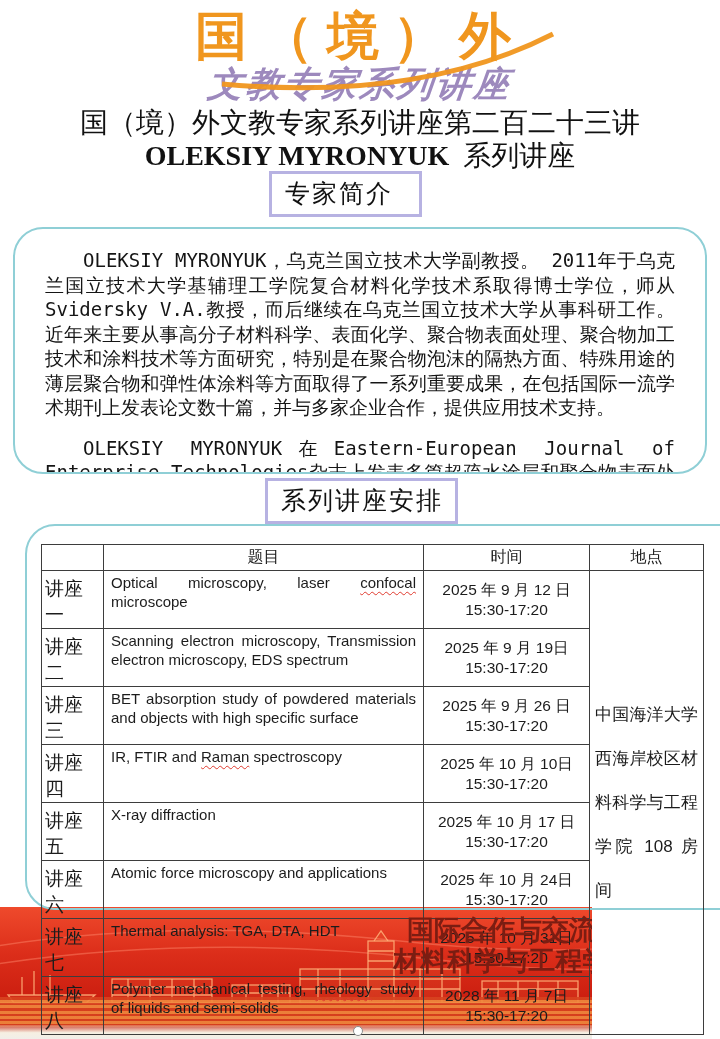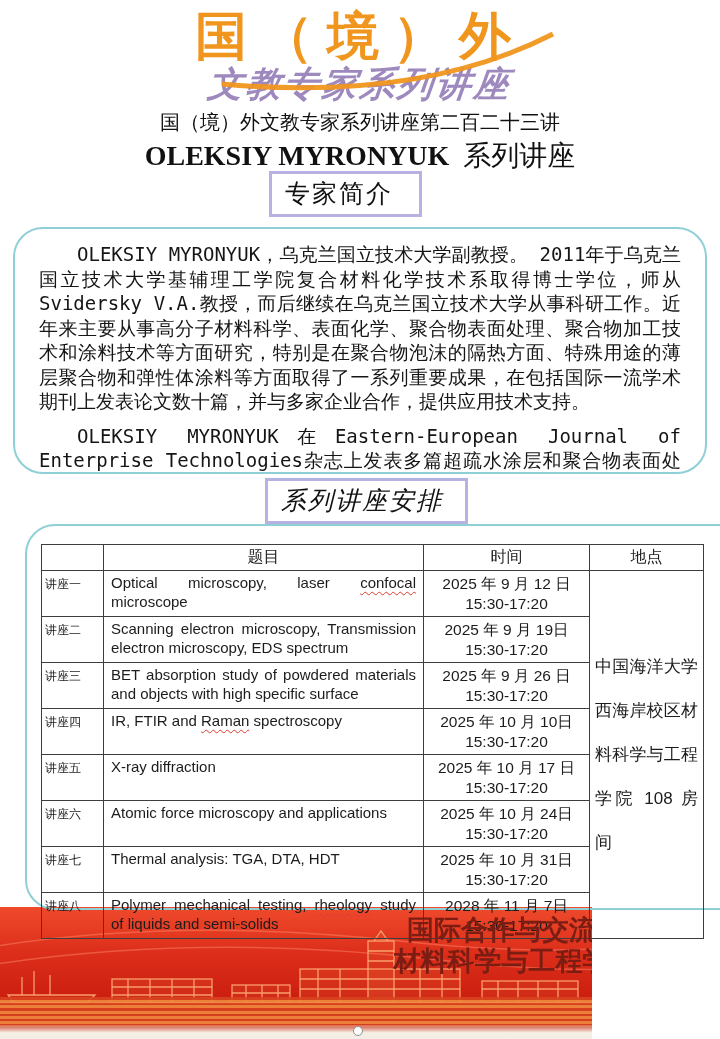--- a/index.html
+++ b/index.html
@@ -14,56 +14,56 @@
     color:#F0961E; letter-spacing:14px; line-height:1.1; white-space:nowrap;
   }
   .logo-line2 {
     display:inline-block; font-family:"Liberation Sans", sans-serif; font-weight:bold;
     font-style:italic; font-size:35px; color:#9D89BD; letter-spacing:3px;
     transform:skewX(-6deg); line-height:1; margin-top:1px; white-space:nowrap;
   }
   .logo-swoosh { position:absolute; top:0; left:0; pointer-events:none; }
   
   .main-title { position:absolute; top:106px; left:0; width:720px; text-align:center;
-    font-size:20px; color:#111; line-height:33px; white-space:nowrap; }
+    font-size:28px; color:#111; line-height:33px; white-space:nowrap; }
   .sub-title  { position:absolute; top:139px; left:0; width:720px; text-align:center;
     font-size:28px; color:#111; line-height:33px; white-space:nowrap; }
   .sub-title .en { font-weight:bold; }
   .sub-title .gap { display:inline-block; width:14px; }
   
   .label-box {
     position:absolute; background:#fff; border:3px solid #B7B2E2;
     font-size:25px; color:#111; letter-spacing:2px; z-index:3;
     padding:3px 26px 4px 13px; white-space:nowrap;
   }
   .label-expert   { left:269px; top:171px; }
-  .label-schedule { left:265px; top:478px; padding-right:22px;font-style:italic; }
+  .label-schedule { left:265px; top:478px; padding-right:12px; }
   
   .bio-box {
     position:absolute; left:13px; top:227px; width:662px; height:240px;
     border:2px solid #8FCFD6; border-radius:30px; padding:3px 14px 0 14px;
     font-family:"DejaVu Sans Mono", monospace; font-size:19px; line-height:24.5px;
     color:#151515; text-align:justify; overflow:hidden;
   }
-  .bio-box p { margin:10px; text-indent:2em; }
+  .bio-box p { margin:16px; text-indent:2em; }
   
   .schedule-box {
     position:absolute; left:25px; top:524px; width:690px; height:382px;
     border:2px solid #8FCFD6; border-radius:30px; z-index:1;padding-left:44px;
   }
   table.schedule {
     position:absolute; left:14px; top:18px; width:662px;
     border-collapse:collapse; table-layout:fixed;
     font-family:"Liberation Sans", sans-serif; color:#1c1c1c;
   }
   table.schedule th, table.schedule td { border:1.5px solid #3d3d3d; }
   table.schedule thead th {
     height:25px; font-size:16px; font-weight:normal; text-align:center; padding:0;
   }
-  td.num-cell { font-size:12px; vertical-align:top; padding:5px 2px 0 3px; height:40px; }
+  td.num-cell { font-size:19px; vertical-align:top; padding:5px 2px 0 3px; height:40px; }
   td.topic-cell { font-size:15px; vertical-align:top; text-align:justify;
     padding:3px 7px 0 7px; line-height:18.5px; }
   td.time-cell { font-size:15.5px; text-align:center; vertical-align:middle;
     line-height:19.5px; padding:0 2px;margin-top:31px; }
   td.location-cell { font-size:17px; line-height:44px; text-align:justify;
     vertical-align:middle; padding:0 5px; }
   .wavy { text-decoration:underline; text-decoration-style:wavy;
     text-decoration-color:#E03B2F; text-decoration-thickness:1px; text-underline-offset:3px; }
   
   .banner {

